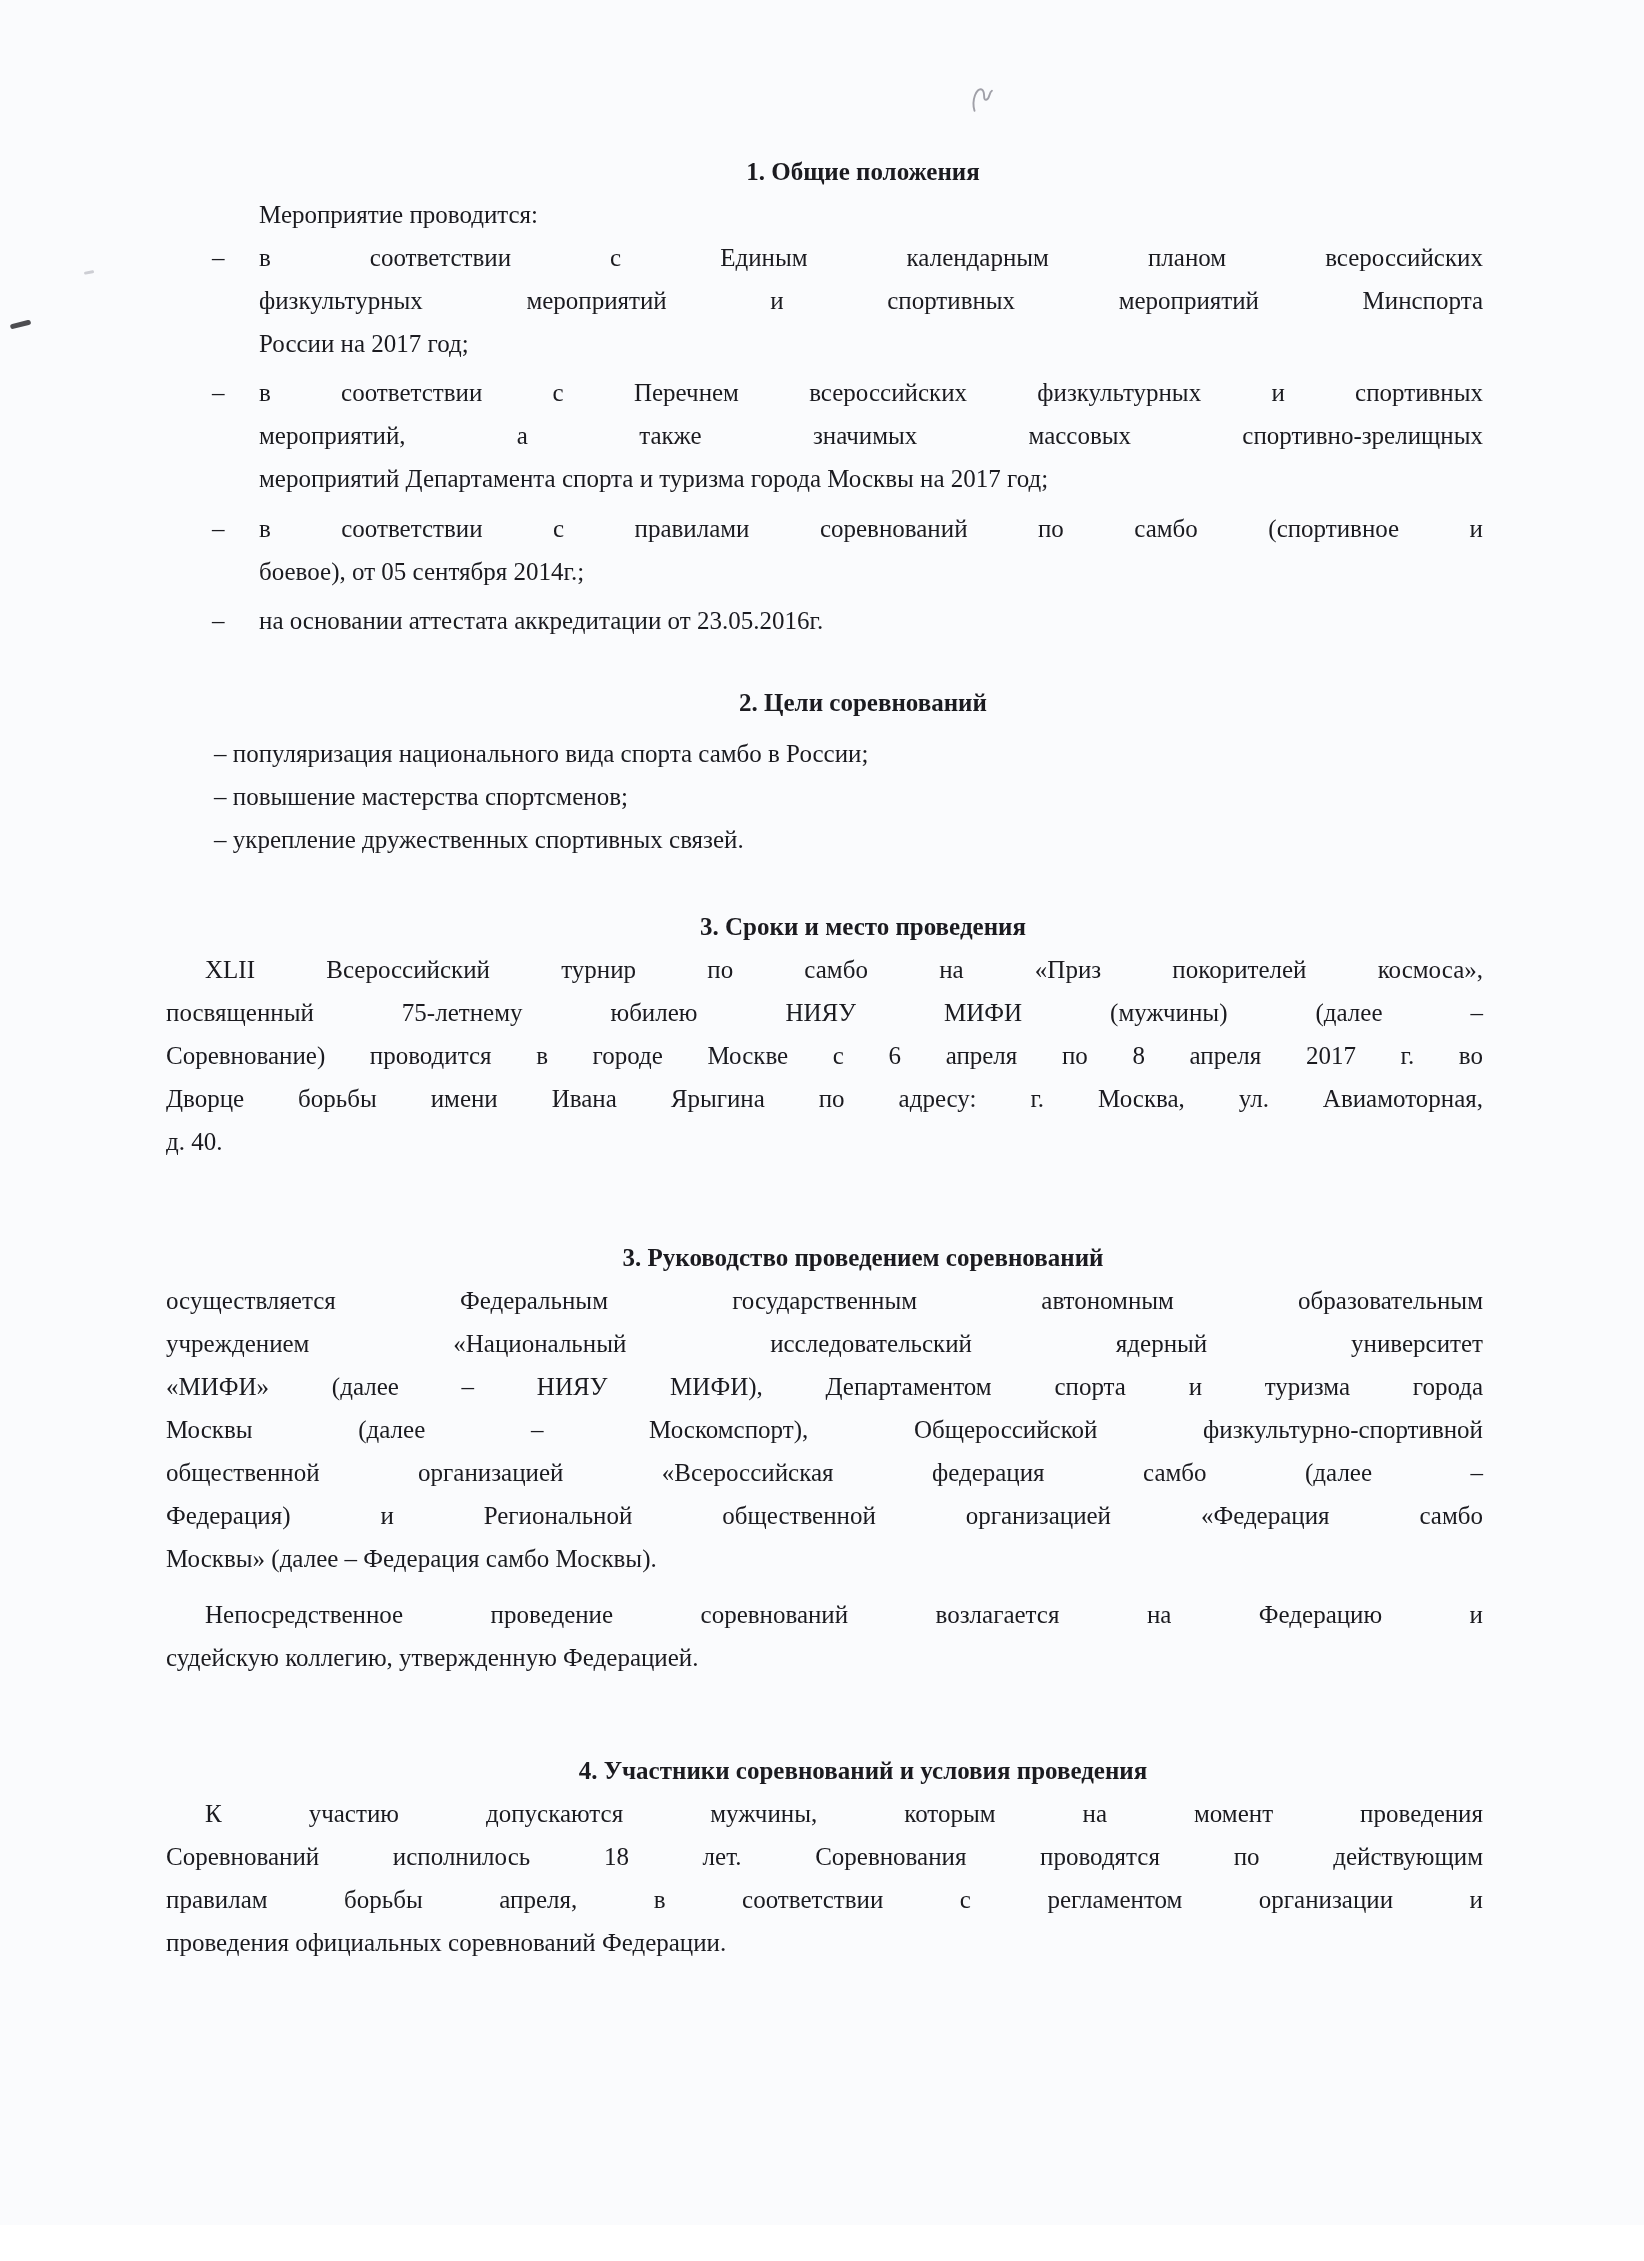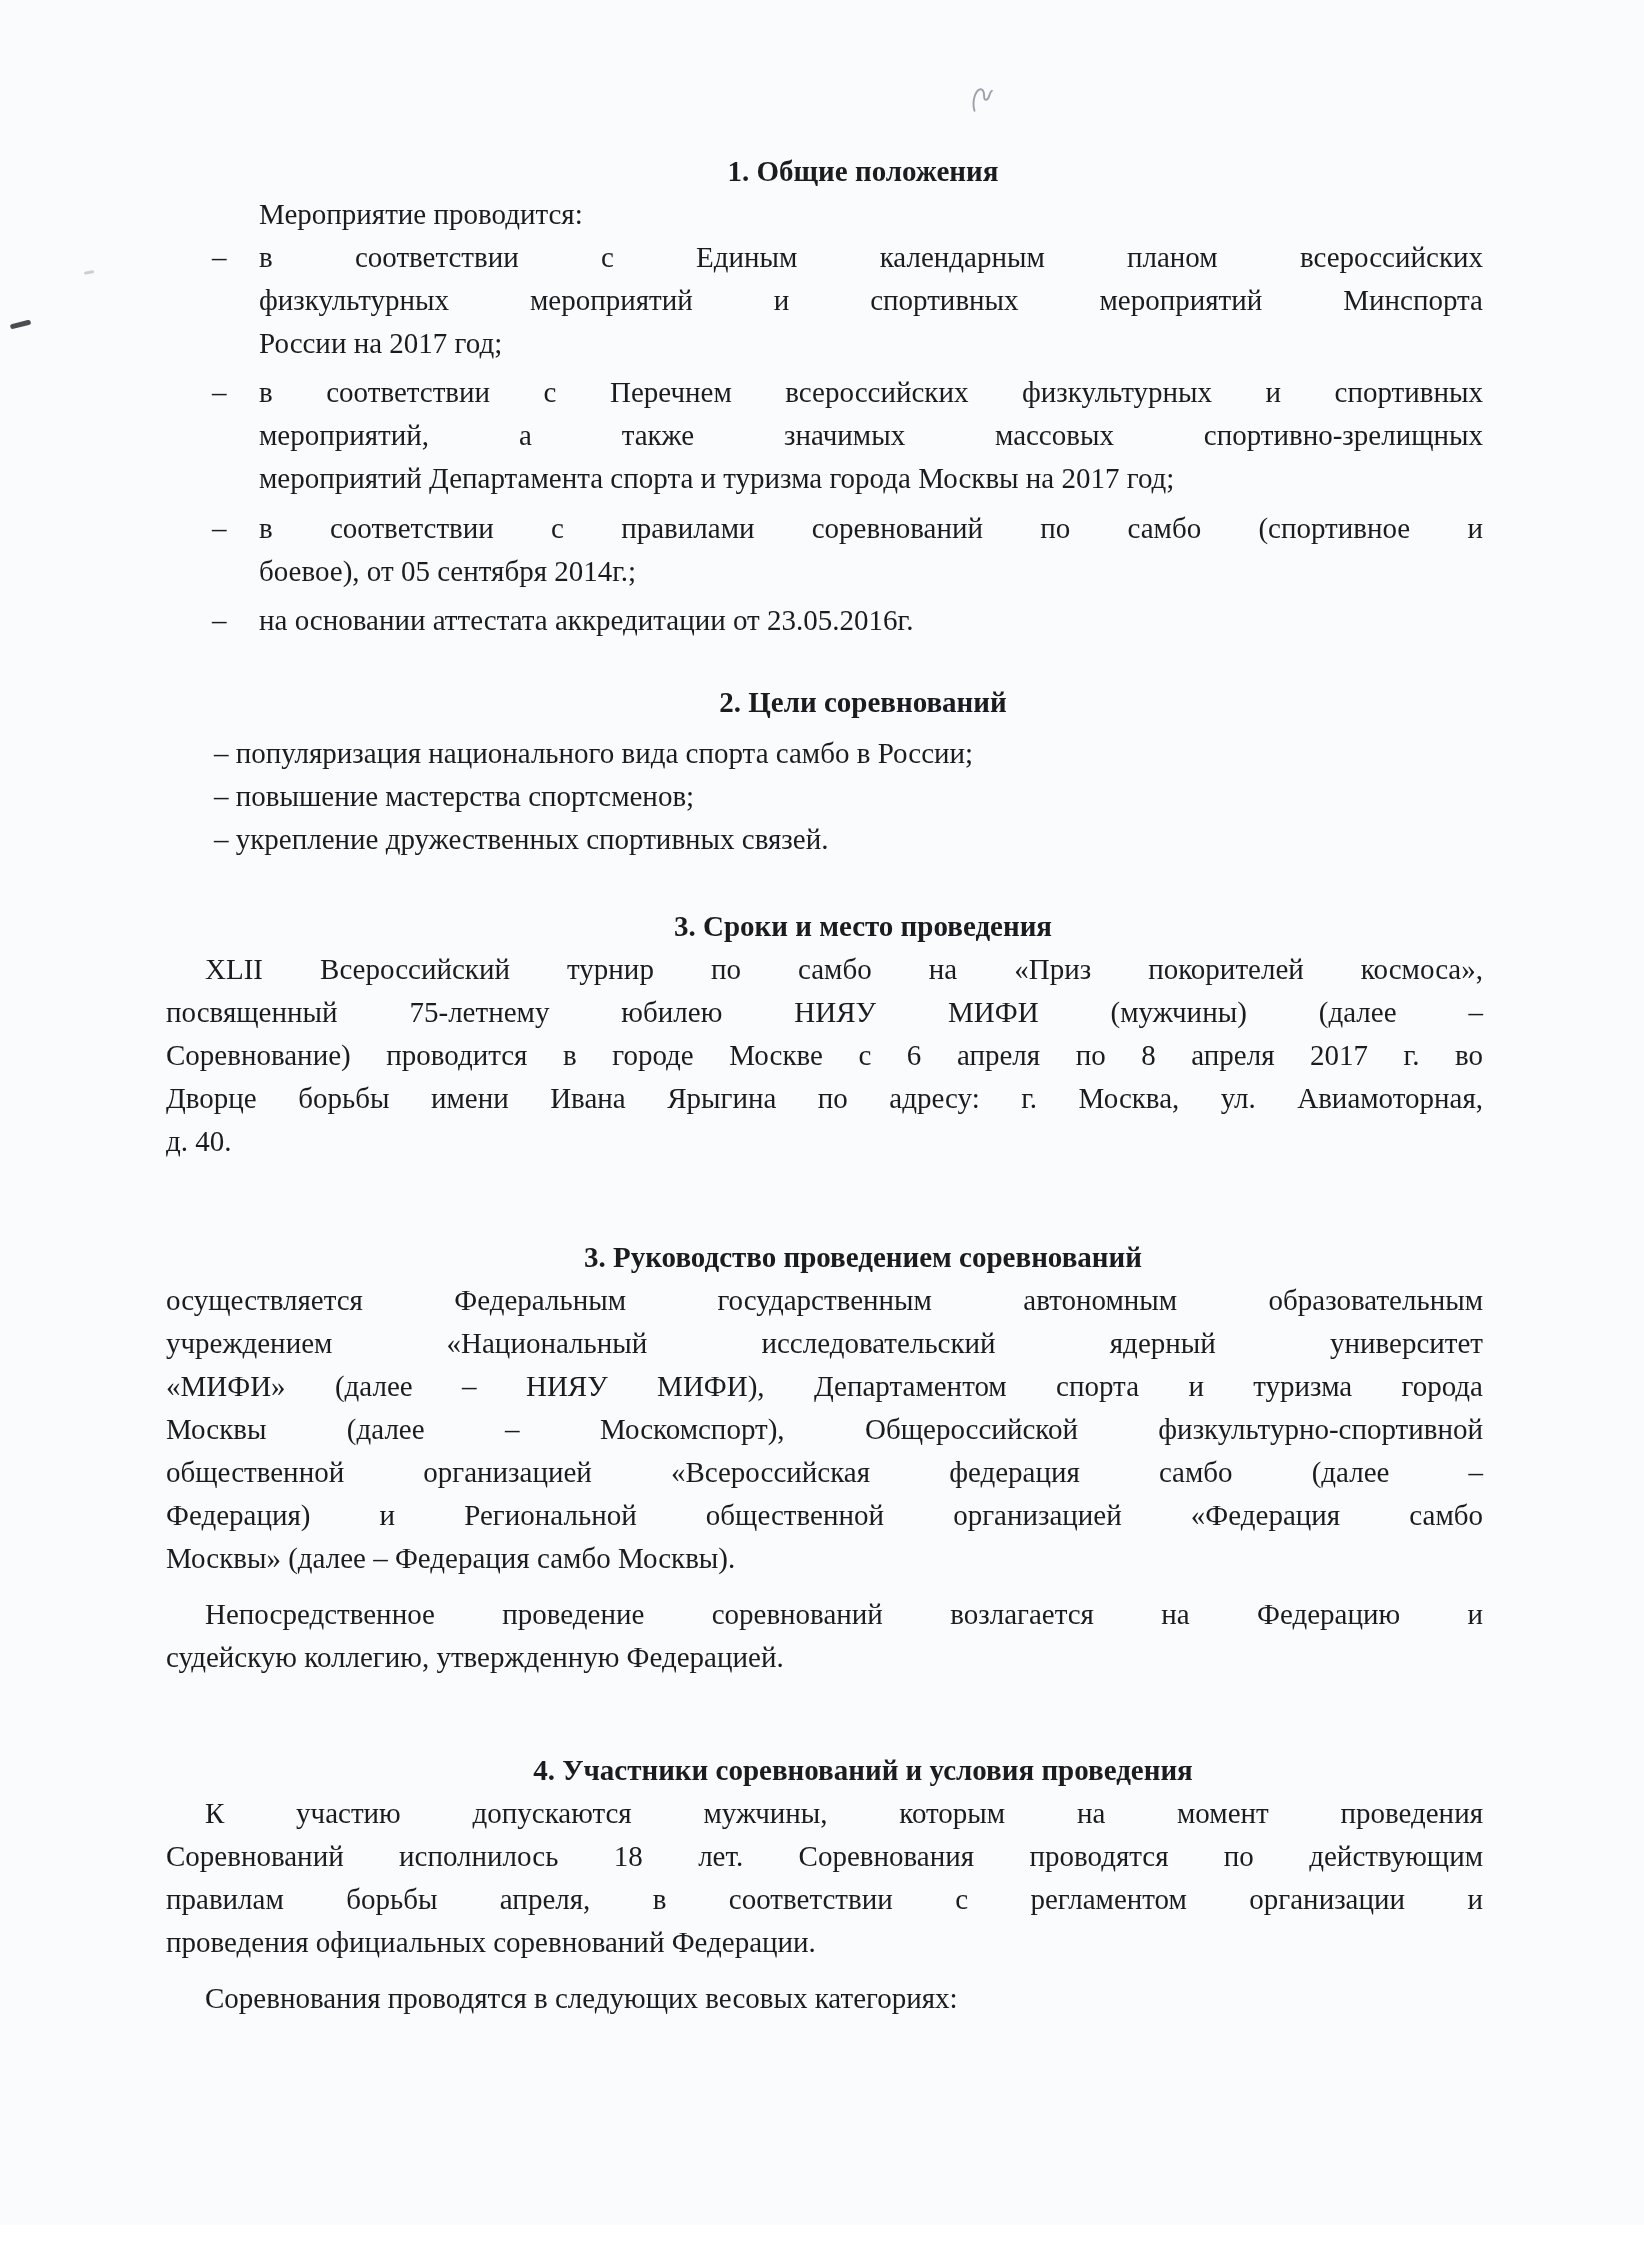--- a/index.html
+++ b/index.html
@@ -12,21 +12,21 @@
     color:#1b1b20;
   }
   .sheet {
     position:absolute; left:0; top:0; width:1644px; height:2225px;
     background:#fafbfd;
   }
   .content {
     position:absolute; left:0; top:0; width:1644px;
     box-sizing:border-box;
     padding:150px 161px 0 166px;
-    font-size:29px; line-height:43px;
+    font-size:25px; line-height:43px;
   }
   .hd { font-weight:bold; text-align:center; padding-left:77px; white-space:nowrap; }
   .ln { text-align:justify; text-align-last:justify; }
   .ln.last { text-align:center; text-align-last:left; }
   .left { text-align:right; text-align-last:left; }
   .ind145 { text-indent:93px; }
   .ind60 { text-indent:39px; }
   .list { margin-left:93px; }
   .li { position:relative; }
   .li + .li { margin-top:6.4px; }
@@ -120,17 +120,16 @@
       <div class="ln last">судейскую коллегию, утвержденную Федерацией.</div>
     </div>
 
     <div class="hd mt109">4. Участники соревнований и условия проведения</div>
     <div>
       <div class="ln ind60">К участию допускаются мужчины, которым на момент проведения</div>
       <div class="ln">Соревнований исполнилось 18 лет. Соревнования проводятся по действующим</div>
       <div class="ln">правилам борьбы апреля, в соответствии с регламентом организации и</div>
       <div class="ln last">проведения официальных соревнований Федерации.</div>
     </div>
-    <div class="left ind60 mt5">Соревнования проводятся в следующих весовых категориях:</div>
 
   </div>
 </div>
 
 
 </body></html>

